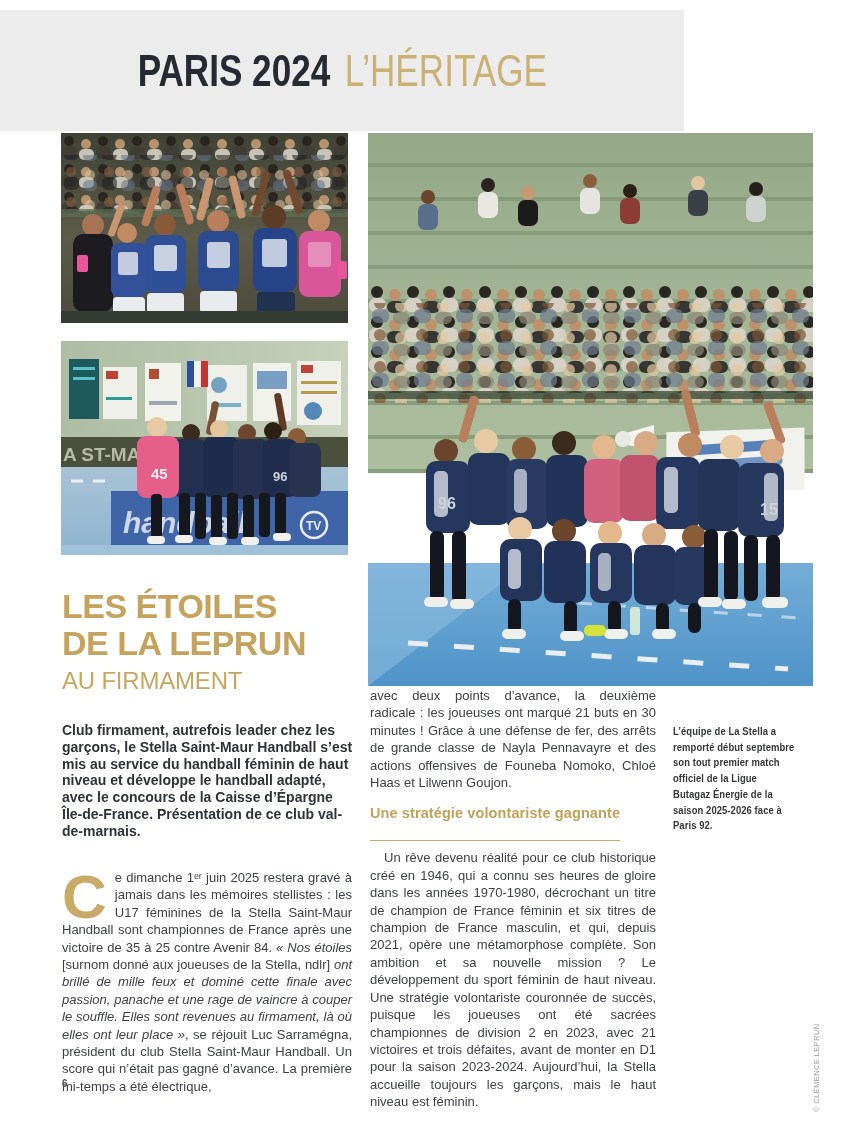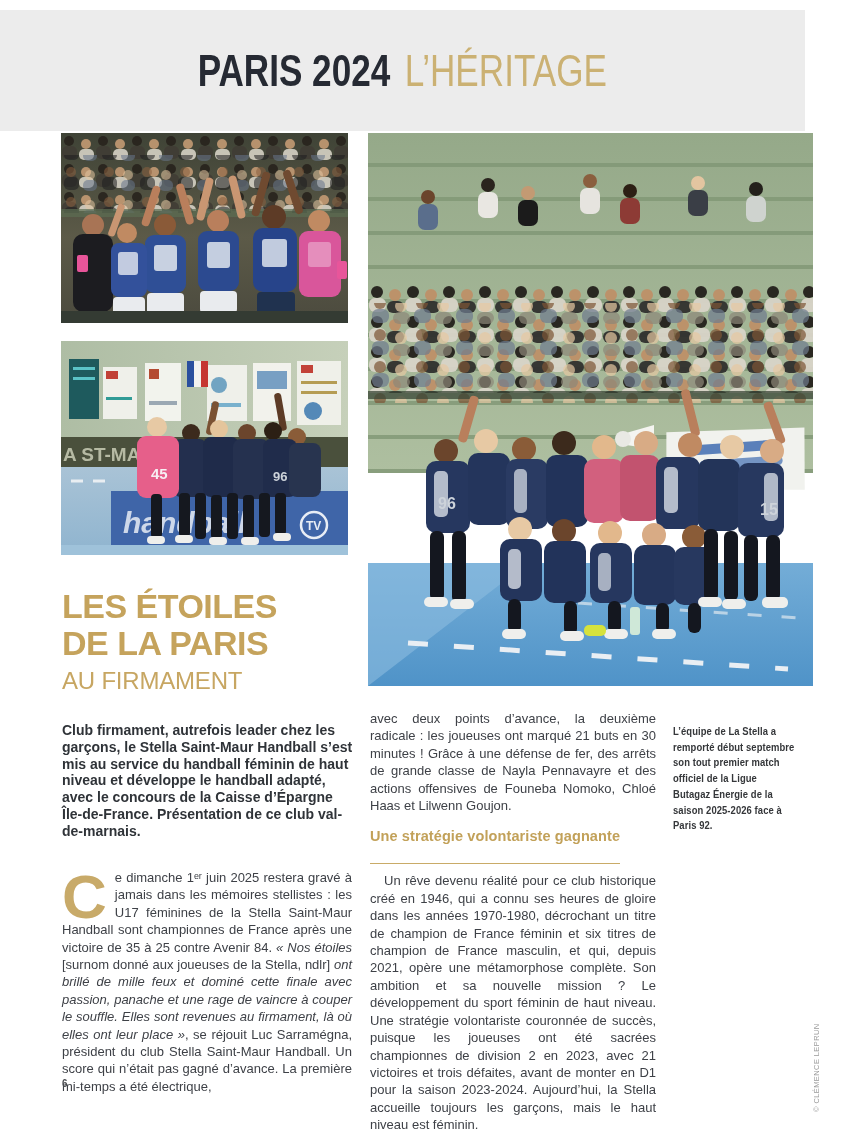--- a/index.html
+++ b/index.html
@@ -4,21 +4,21 @@
 <style>
   html,body{margin:0;padding:0;background:#ffffff;}
   .page{
     position:relative;width:848px;height:1147px;margin:0 auto;
     background:#ffffff;overflow:hidden;
     font-family:"Liberation Sans","DejaVu Sans",sans-serif;
     -webkit-font-smoothing:antialiased;
   }
   
   .header-band{
-    position:absolute;left:0;top:10px;width:805px;height:121px;
+    position:absolute;left:0;top:10px;width:684px;height:121px;
     background:#ececec;display:flex;align-items:center;justify-content:center;
   }
   .header-title{
     transform:scaleX(0.78);transform-origin:center;
     white-space:nowrap;font-size:45px;letter-spacing:0px;line-height:1;
   }
   .header-title .t-dark{color:#262a33;font-weight:800;}
   .header-title .t-gold{color:#cbb173;font-weight:400;margin-left:6px;}
   
   .photo{position:absolute;display:block;overflow:hidden;}
@@ -30,21 +30,21 @@
   .headline{position:absolute;left:62px;top:588px;line-height:37px;color:#c5a35c;}
   .headline .hl-bold{font-weight:800;font-size:34px;letter-spacing:-0.5px;display:block;}
   .headline .hl-light{font-weight:400;font-size:24px;letter-spacing:-0.2px;display:block;color:#c7a662;}
   
   .intro{
     position:absolute;left:62px;top:722px;width:294px;
     font-size:14px;line-height:16.8px;font-weight:700;color:#2f3338;
   }
   
   .colL{position:absolute;left:62px;top:869px;width:290px;}
-  .colM{position:absolute;left:370px;top:710px;width:286px;}
+  .colM{position:absolute;left:370px;top:687px;width:286px;}
   .body-text{font-size:13px;line-height:17.4px;color:#3e4147;text-align:justify;margin:0;}
   .body-text i{font-style:italic;}
   .dropcap{
     float:left;color:#c8aa69;font-weight:700;font-size:62px;line-height:48px;
     height:48px;margin:4px 8px 0 0;
   }
   .subhead{
     display:inline-block;color:#c2a159;font-weight:800;font-size:14.5px;
     border-bottom:1.5px solid #c9ab67;padding-bottom:19px;margin:14px 0 8px 0;
     letter-spacing:0.1px;
@@ -409,21 +409,21 @@
           <rect x="394" y="464" width="26" height="11" rx="5"></rect>
         </g>
         <rect x="216" y="492" width="22" height="11" rx="5" fill="#d6e23c"></rect>
         <rect x="262" y="474" width="10" height="28" rx="3" fill="#cfe8d8"></rect>
       </g>
     </svg>
   </div>
 
   <div class="headline">
     <span class="hl-bold">LES ÉTOILES</span>
-    <span class="hl-bold">DE LA PARIS</span>
+    <span class="hl-bold">DE LA LEPRUN</span>
     <span class="hl-light">AU FIRMAMENT</span>
   </div>
 
   <div class="intro">Club firmament, autrefois leader chez les garçons, le Stella Saint-Maur Handball s’est mis au service du handball féminin de haut niveau et développe le handball adapté, avec le concours de la Caisse d’Épargne Île-de-France. Présentation de ce club val-de-marnais.</div>
 
   <div class="colL">
     <p class="body-text">
       <span class="dropcap">C</span><span>e dimanche 1ᵉʳ juin 2025 restera gravé à jamais dans les mémoires stellistes&nbsp;: les U17 féminines de la Stella Saint-Maur Handball sont championnes de France après une victoire de 35 à 25 contre Avenir 84. </span><i>«&nbsp;Nos étoiles </i><span>[surnom donné aux joueuses de la Stella, ndlr] </span><i>ont brillé de mille feux et dominé cette finale avec passion, panache et une rage de vaincre à couper le souffle. Elles sont revenues au firmament, là où elles ont leur place&nbsp;»</i><span>, se réjouit Luc Sarramégna, président du club Stella Saint-Maur Handball. Un score qui n’était pas gagné d’avance. La première mi-temps a été électrique,</span>
     </p>
   </div>

